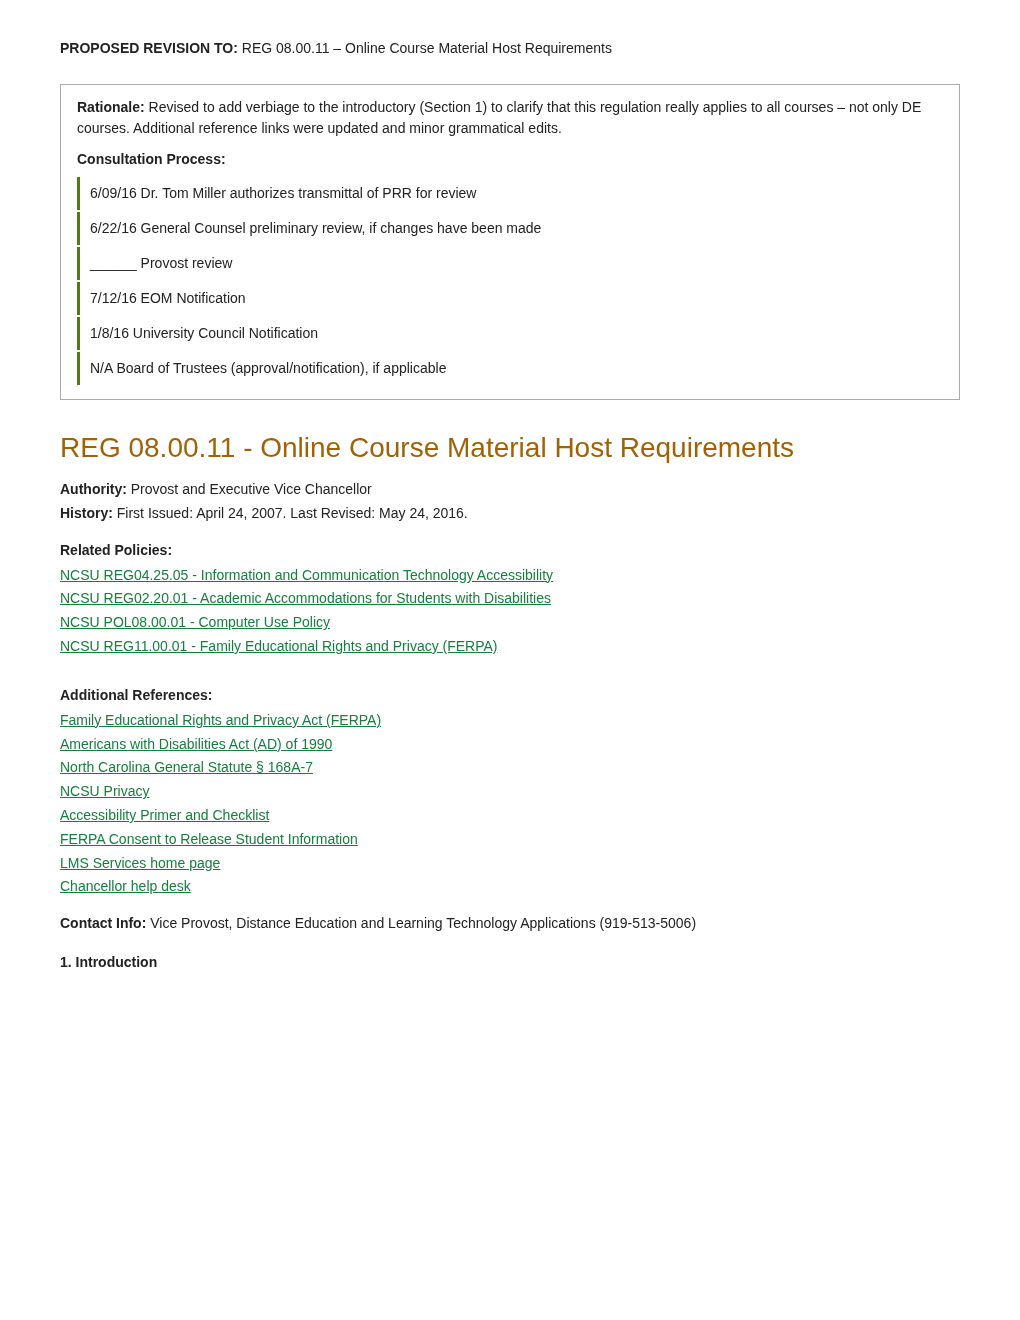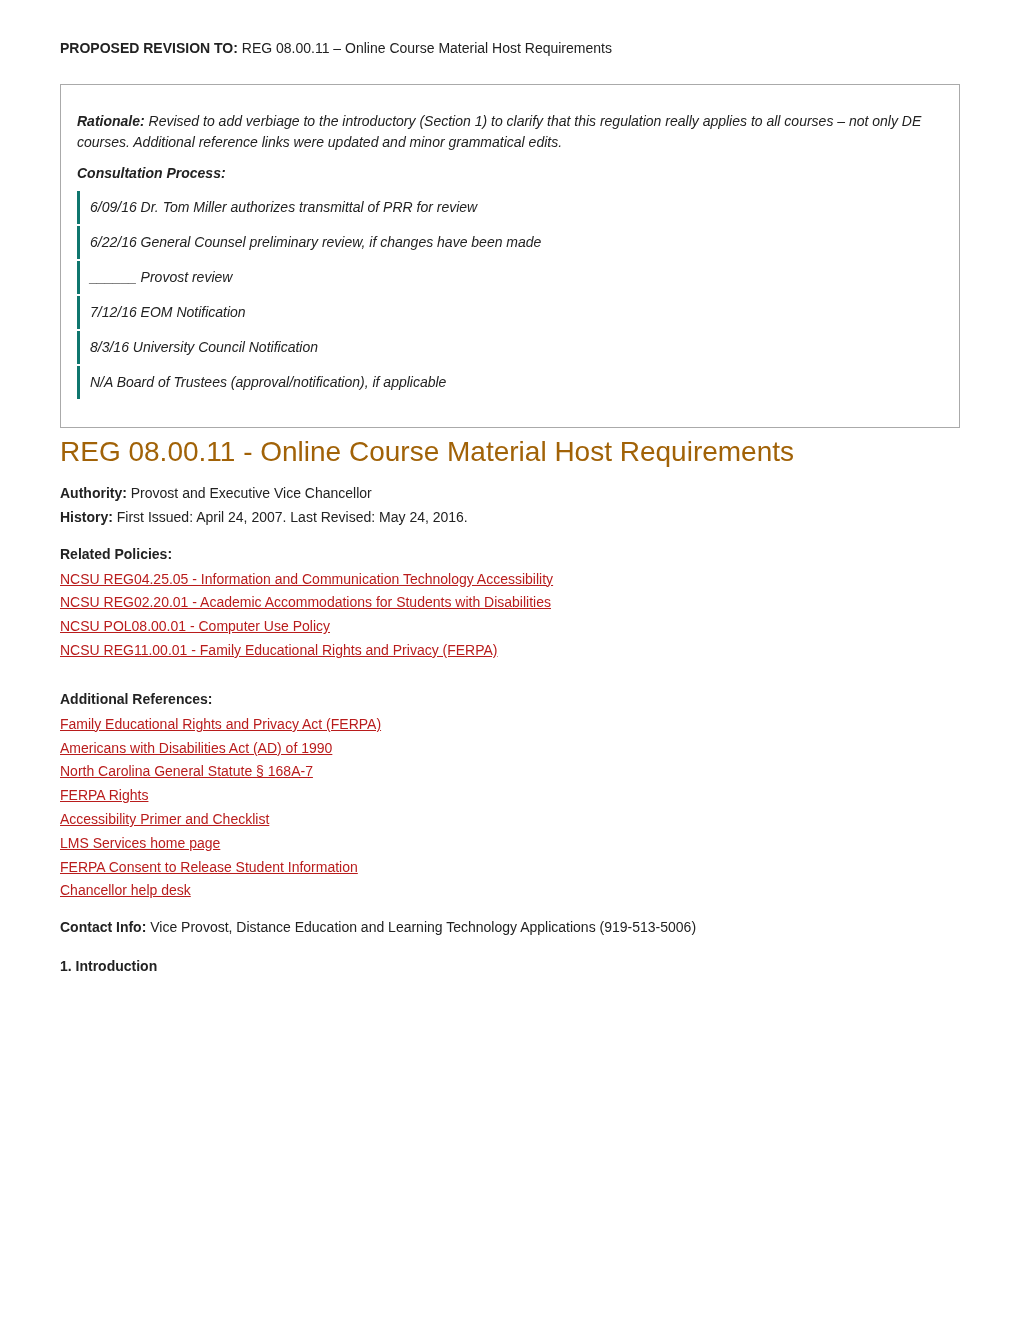--- a/index.html
+++ b/index.html
@@ -15,41 +15,40 @@
       padding: 40px 60px;
       max-width: 1020px;
       margin: 0 auto;
     }
     .proposed-revision {
       margin-bottom: 28px;
       font-size: 14px;
     }
     .rationale-box {
       border: 1px solid #aaaaaa;
-      padding: 26px 16px;
-      margin-bottom: 8px;
-      font-style: italic;
+      padding: 12px 16px;
+      margin-bottom: 32px;
     }
     .rationale-box p {
       font-size: 14px;
       line-height: 1.5;
     }
     .consultation-section {
       margin-top: 12px;
     }
     .consultation-title {
       font-weight: bold;
       font-size: 14px;
       margin-bottom: 10px;
     }
     .consultation-item {
       display: flex;
       align-items: flex-start;
       padding: 6px 0;
-      border-left: 3px solid #0f766e;
+      border-left: 3px solid #4d7c0f;
       padding-left: 10px;
       margin-bottom: 2px;
       font-size: 14px;
       line-height: 1.5;
     }
     .reg-title {
       color: #a16207;
       font-size: 28px;
       font-weight: normal;
       margin-bottom: 14px;
@@ -65,21 +64,21 @@
     .related-policies-section {
       margin-bottom: 28px;
     }
     .section-header {
       font-weight: bold;
       font-size: 14px;
       margin-bottom: 6px;
     }
     .link-item {
       display: block;
-      color: #b91c1c;
+      color: #15803d;
       text-decoration: underline;
       font-size: 14px;
       line-height: 1.7;
       cursor: pointer;
     }
     .additional-refs-section {
       margin-bottom: 16px;
     }
     .contact-info-section {
       margin-bottom: 23px;
@@ -105,21 +104,21 @@
   </p>
 
   <div class="consultation-section">
     <div class="consultation-title">Consultation Process:</div>
 
     <div id="consultation-items-container">
         <div class="consultation-item">6/09/16  Dr. Tom Miller authorizes transmittal of PRR for review</div>
         <div class="consultation-item">6/22/16  General Counsel preliminary review, if changes have been made</div>
         <div class="consultation-item">______  Provost review</div>
         <div class="consultation-item">7/12/16  EOM Notification</div>
-        <div class="consultation-item">8/3/16 University Council Notification</div>
+        <div class="consultation-item">1/8/16 University Council Notification</div>
         <div class="consultation-item">N/A    Board of Trustees (approval/notification), if applicable</div>
       </div>
   </div>
 </div>
 
 <h1 class="reg-title">REG 08.00.11 - Online Course Material Host Requirements</h1>
 
 <div class="authority-section">
   <div>
     <span class="bold-label">Authority:</span>
@@ -140,24 +139,24 @@
       <a class="link-item" href="#">NCSU REG11.00.01 - Family Educational Rights and Privacy (FERPA)</a>
     </div>
 </div>
 
 <div class="additional-refs-section">
   <div class="section-header">Additional References:</div>
   <div id="additional-refs-links">
       <a class="link-item" href="#">Family Educational Rights and Privacy Act (FERPA)</a>
       <a class="link-item" href="#">Americans with Disabilities Act (AD) of 1990</a>
       <a class="link-item" href="#">North Carolina General Statute § 168A-7</a>
-      <a class="link-item" href="#">FERPA Rights</a>
+      <a class="link-item" href="#">NCSU Privacy</a>
       <a class="link-item" href="#">Accessibility Primer and Checklist</a>
+      <a class="link-item" href="#">FERPA Consent to Release Student Information</a>
       <a class="link-item" href="#">LMS Services home page</a>
-      <a class="link-item" href="#">FERPA Consent to Release Student Information</a>
       <a class="link-item" href="#">Chancellor help desk</a>
     </div>
 </div>
 
 <div class="contact-info-section">
   <span class="bold-label">Contact Info:</span>
   <span>Vice Provost, Distance Education and Learning Technology Applications (919-513-5006)</span>
 </div>
 
 <div class="intro-section">1. Introduction</div>

